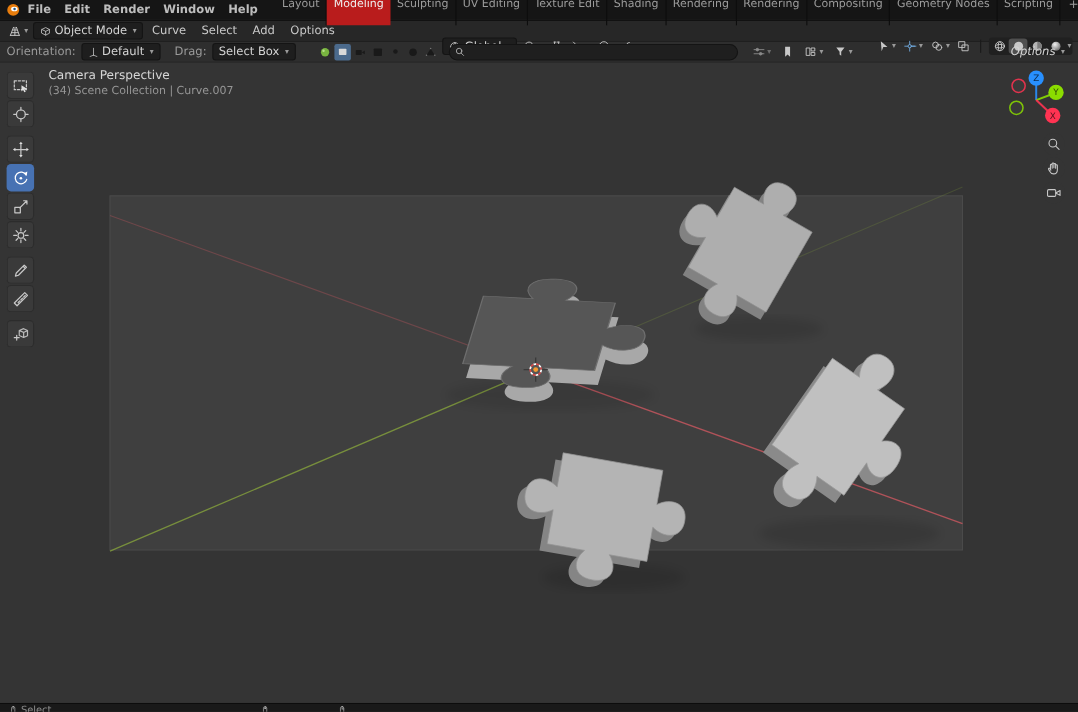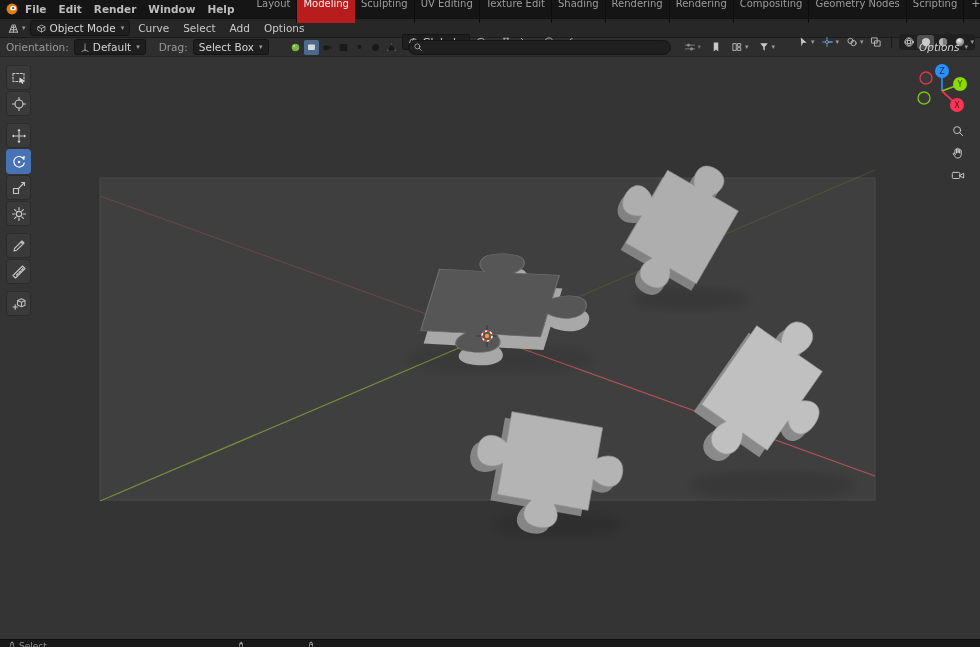--- a/index.html
+++ b/index.html
@@ -435,20 +435,24 @@
     </g>
 
     <circle cx="487" cy="279" r="2.2" fill="#ff9d2e" opacity="0.95"></circle>
     <g transform="translate(487,279)">
       <circle r="5" fill="none" stroke="#ffffff" stroke-width="1.5" stroke-dasharray="2.6 2.6"></circle>
       <circle r="5" fill="none" stroke="#d84848" stroke-width="1.5" stroke-dasharray="2.6 2.6" stroke-dashoffset="2.6"></circle>
       <path d="M0,-11 V-6 M0,6 V11 M-11,0 H-6 M6,0 H11" stroke="#3a3a3a" stroke-width="1.2"></path>
     </g>
   </svg>
 
+  <div class="view-labels">
+    <div class="vl1">Camera Perspective</div>
+    <div class="vl2">(34) Scene Collection | Curve.007</div>
+  </div>
 
   <div class="toolbar">
     <div class="tbtn">
       <span class="ic">
         <svg width="16" height="16" viewBox="0 0 16 16">
             <rect x="2" y="3.5" width="11" height="8" stroke-dasharray="2 1.6"></rect>
             <path d="M8.5 7.5l5 3.2-2.2.4 1.1 2.2-1.3.6-1.1-2.2-1.5 1.5z" fill="#dddddd" stroke="none"></path>
           </svg>
       </span>
     </div>

